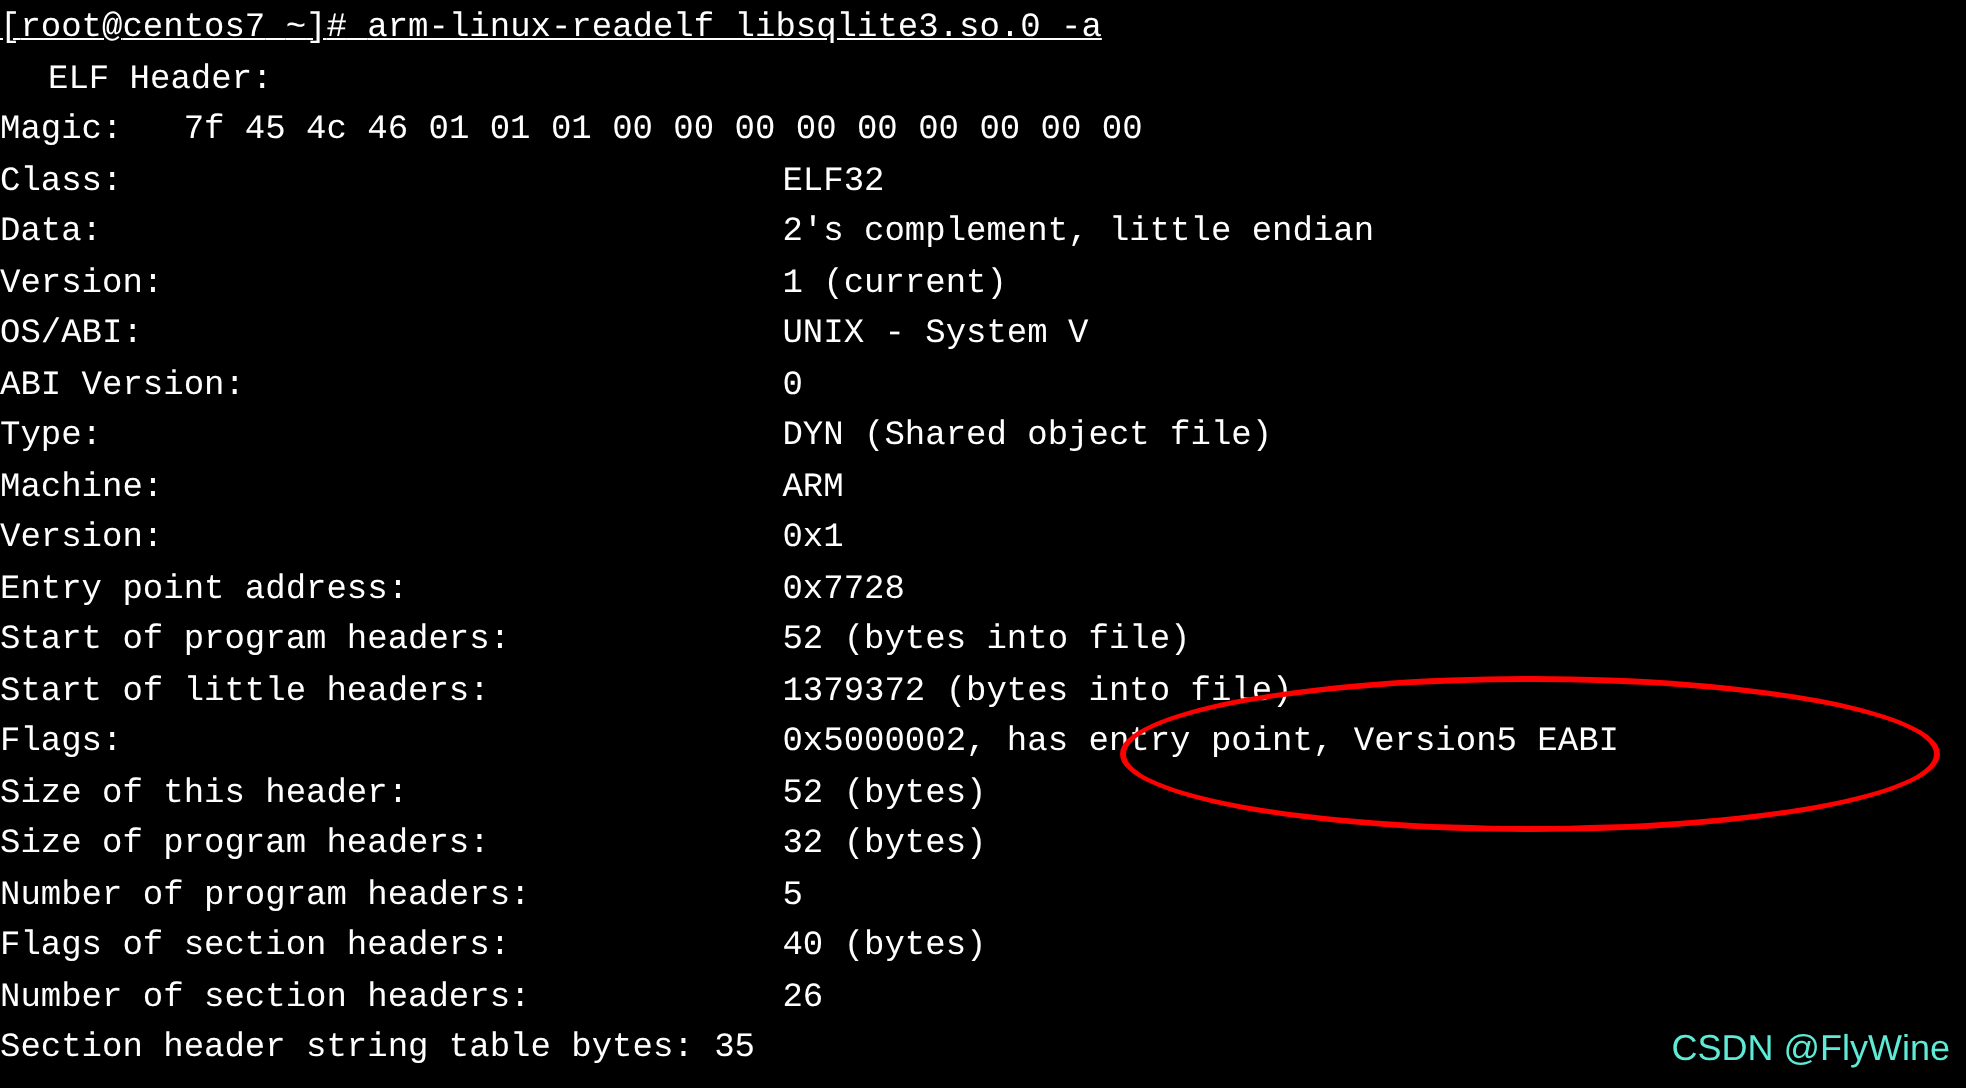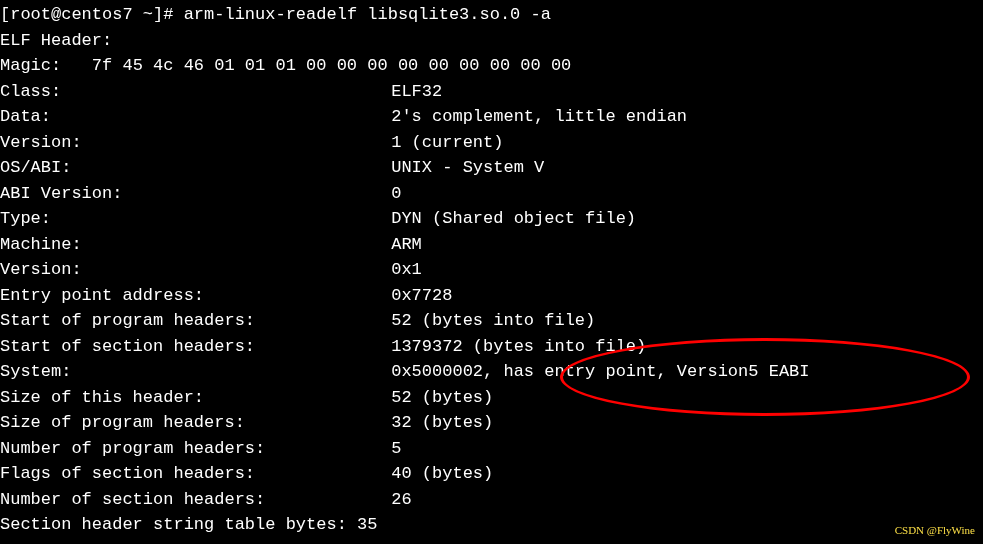--- a/index.html
+++ b/index.html
@@ -14,40 +14,42 @@
       font-size: 17px;
       line-height: 1.5;
       width: 983px;
       height: 544px;
       overflow: hidden;
       position: relative;
       padding: 2px 0;
     }
     .prompt-line {
       white-space: pre;
+      text-decoration: underline;
     }
     .header-title {
       white-space: pre;
+      padding-left: 24px;
     }
     .indent {
       white-space: pre;
     }
     .ellipse-annotation {
       position: absolute;
       border: 3px solid #ff0000;
       border-radius: 50%;
       pointer-events: none;
     }
     .watermark {
       position: absolute;
       bottom: 6px;
       right: 8px;
-      color: #fde047;
-      font-size: 11px;
-      font-family: Liberation Serif, serif;
+      color: #5eead4;
+      font-size: 18px;
+      font-family: Liberation Sans, sans-serif;
     }
     .label-col {
       display: inline-block;
       min-width: 330px;
     }
   </style>
 </head>
 <body>
 
 <div class="prompt-line">[<span>root</span>@<span>centos7</span> <span>~</span>]<span>#</span> <span>arm-linux-readelf libsqlite3.so.0 -a</span></div>
@@ -69,23 +71,23 @@
 <div class="indent"><span class="label-col"><span>Type:</span></span>      <span>DYN (Shared object file)</span></div>
 
 <div class="indent"><span class="label-col"><span>Machine:</span></span>      <span>ARM</span></div>
 
 <div class="indent"><span class="label-col"><span>Version:</span></span>      <span>0x1</span></div>
 
 <div class="indent"><span class="label-col"><span>Entry point address:</span></span>      <span>0x7728</span></div>
 
 <div class="indent"><span class="label-col"><span>Start of program headers:</span></span>      <span>52 (bytes into file)</span></div>
 
-<div class="indent"><span class="label-col"><span>Start of section headers:</span></span>      <span>1379372 (bytes into file)</span></div>
+<div class="indent"><span class="label-col"><span>Start of little headers:</span></span>      <span>1379372 (bytes into file)</span></div>
 
-<div class="indent"><span class="label-col"><span>System:</span></span>      <span>0x5000002, has entry point, Version5 EABI</span></div>
+<div class="indent"><span class="label-col"><span>Flags:</span></span>      <span>0x5000002, has entry point, Version5 EABI</span></div>
 
 <div class="indent"><span class="label-col"><span>Size of this header:</span></span>      <span>52 (bytes)</span></div>
 
 <div class="indent"><span class="label-col"><span>Size of program headers:</span></span>      <span>32 (bytes)</span></div>
 
 <div class="indent"><span class="label-col"><span>Number of program headers:</span></span>      <span>5</span></div>
 
 <div class="indent"><span class="label-col"><span>Flags of section headers:</span></span>      <span>40 (bytes)</span></div>
 
 <div class="indent"><span class="label-col"><span>Number of section headers:</span></span>      <span>26</span></div>

